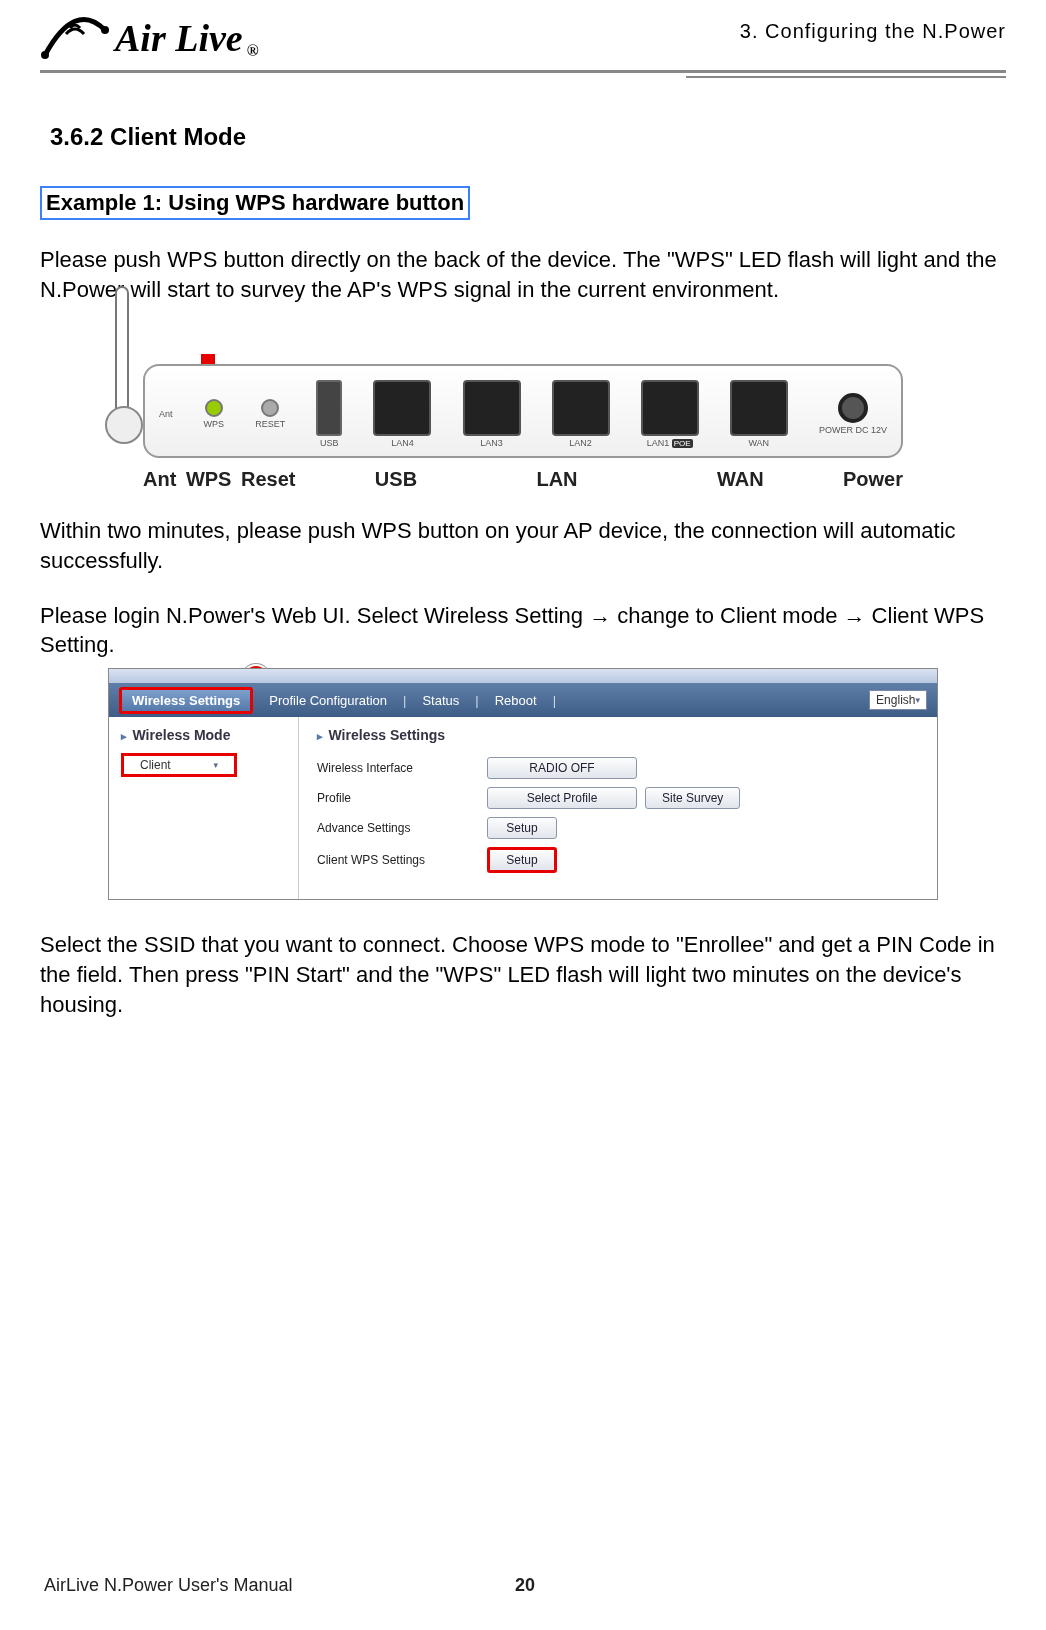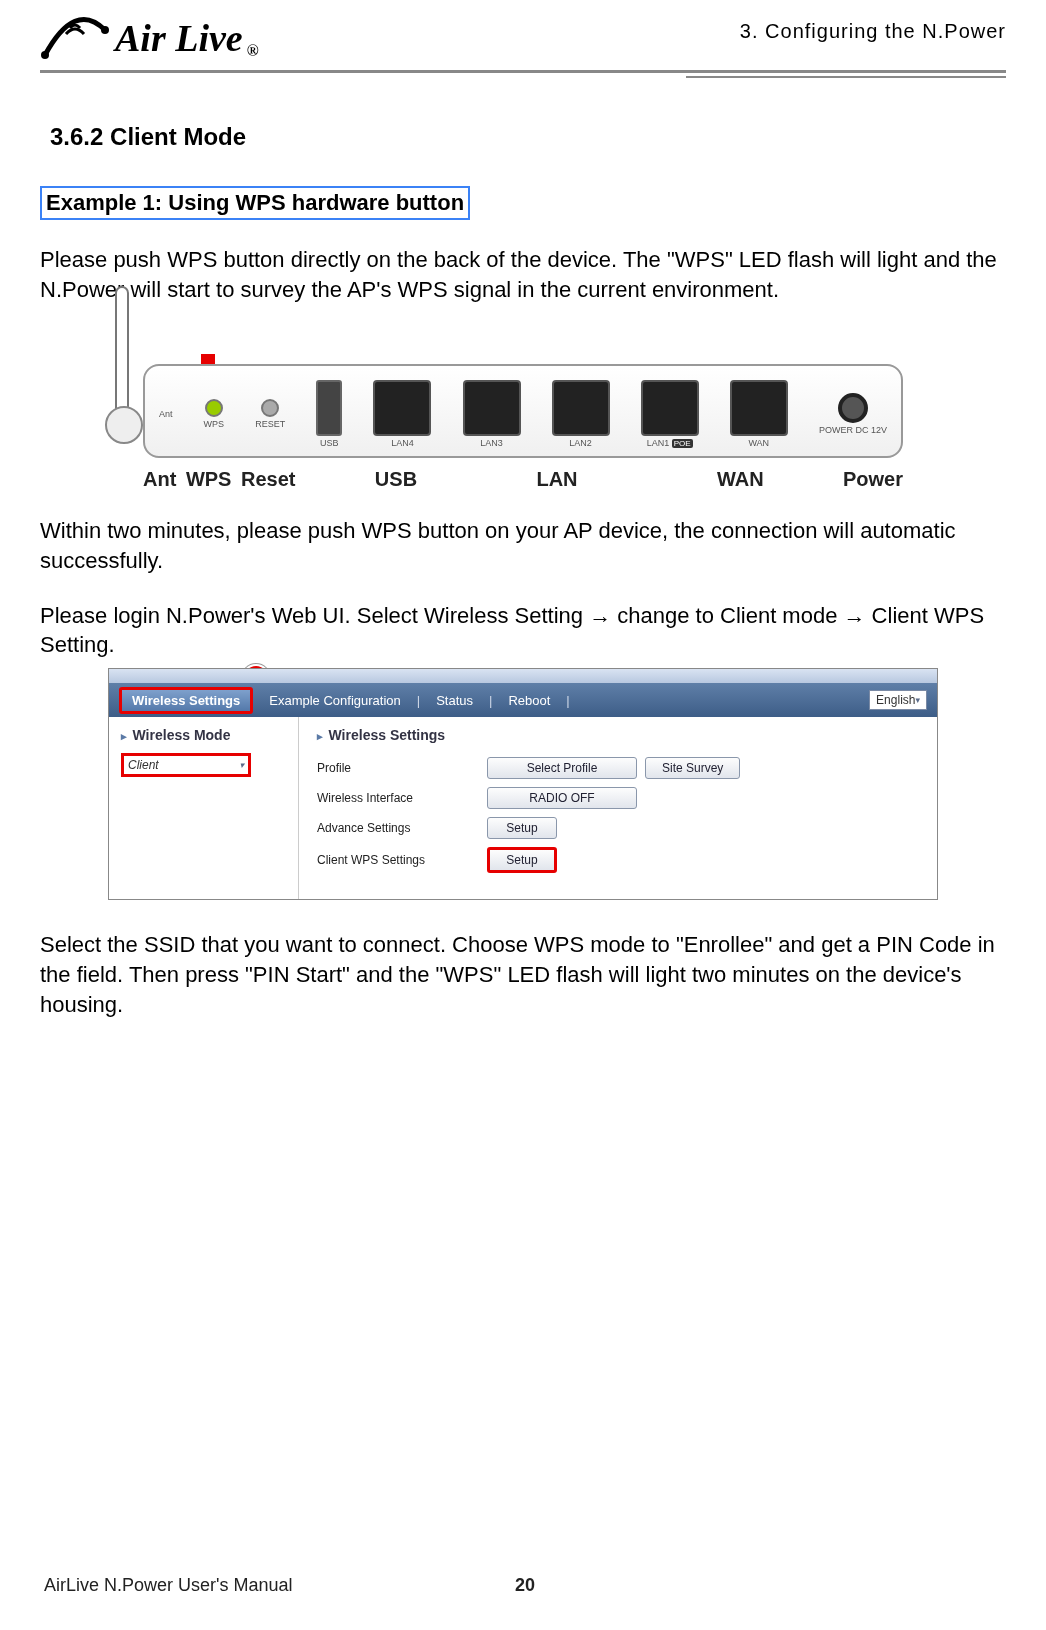--- a/index.html
+++ b/index.html
@@ -238,28 +238,27 @@
     }
     .wm-title::before {
       content: "▸";
       color: #5b7aa6;
       margin-right: 6px;
       font-size: 11px;
     }
     .mode-select {
       border: 3px solid #e60000;
       background: #fff;
-      padding: 2px 4px;
+      padding: 2px 16px;
       font-size: 12px;
       display: flex;
       justify-content: space-between;
       align-items: center;
-      width: 130px;
+      width: 116px;
       color: #333;
-      font-style: italic;
     }
     .mode-select .drop { font-size: 9px; color: #5a6b8a; }
     .webui-right {
       flex: 1;
       padding: 10px 18px 18px 18px;
     }
     .ws-title {
       font-size: 14px;
       font-weight: bold;
       color: #334;
@@ -429,21 +428,21 @@
   <p class="body-text">Please login N.Power's Web UI.   Select Wireless Setting → change to Client mode → Client WPS Setting.</p>
 
   <div class="webui-outer">
     <div class="badge b1">1</div>
     <div class="badge b2">2</div>
     <div class="badge b3">3</div>
     <div class="webui">
       <div class="webui-top"></div>
       <div class="webui-nav">
         <span class="nav-active">Wireless Settings</span>
-        <span class="nav-item">Example Configuration</span>
+        <span class="nav-item">Profile Configuration</span>
         <span class="nav-sep">|</span>
         <span class="nav-item">Status</span>
         <span class="nav-sep">|</span>
         <span class="nav-item">Reboot</span>
         <span class="nav-sep">|</span>
         <span class="lang-select">
           <span>English</span>
           <span class="drop">▾</span>
         </span>
       </div>
@@ -451,28 +450,28 @@
         <div class="webui-left">
           <div class="wm-title">Wireless Mode</div>
           <div class="mode-select">
             <span>Client</span>
             <span class="drop">▾</span>
           </div>
         </div>
         <div class="webui-right">
           <div class="ws-title">Wireless Settings</div>
           <div class="ws-row">
+            <span class="lbl">Wireless Interface</span>
+            <span class="ws-btn wide">RADIO OFF</span>
+          </div>
+          <div class="ws-row">
             <span class="lbl">Profile</span>
             <span class="ws-btn wide">Select Profile</span>
             <span style="width:8px"></span>
             <span class="ws-btn">Site Survey</span>
-          </div>
-          <div class="ws-row">
-            <span class="lbl">Wireless Interface</span>
-            <span class="ws-btn wide">RADIO OFF</span>
           </div>
           <div class="ws-row">
             <span class="lbl">Advance Settings</span>
             <span class="ws-btn">Setup</span>
           </div>
           <div class="ws-row">
             <span class="lbl">Client WPS Settings</span>
             <span class="ws-btn red">Setup</span>
           </div>
         </div>

